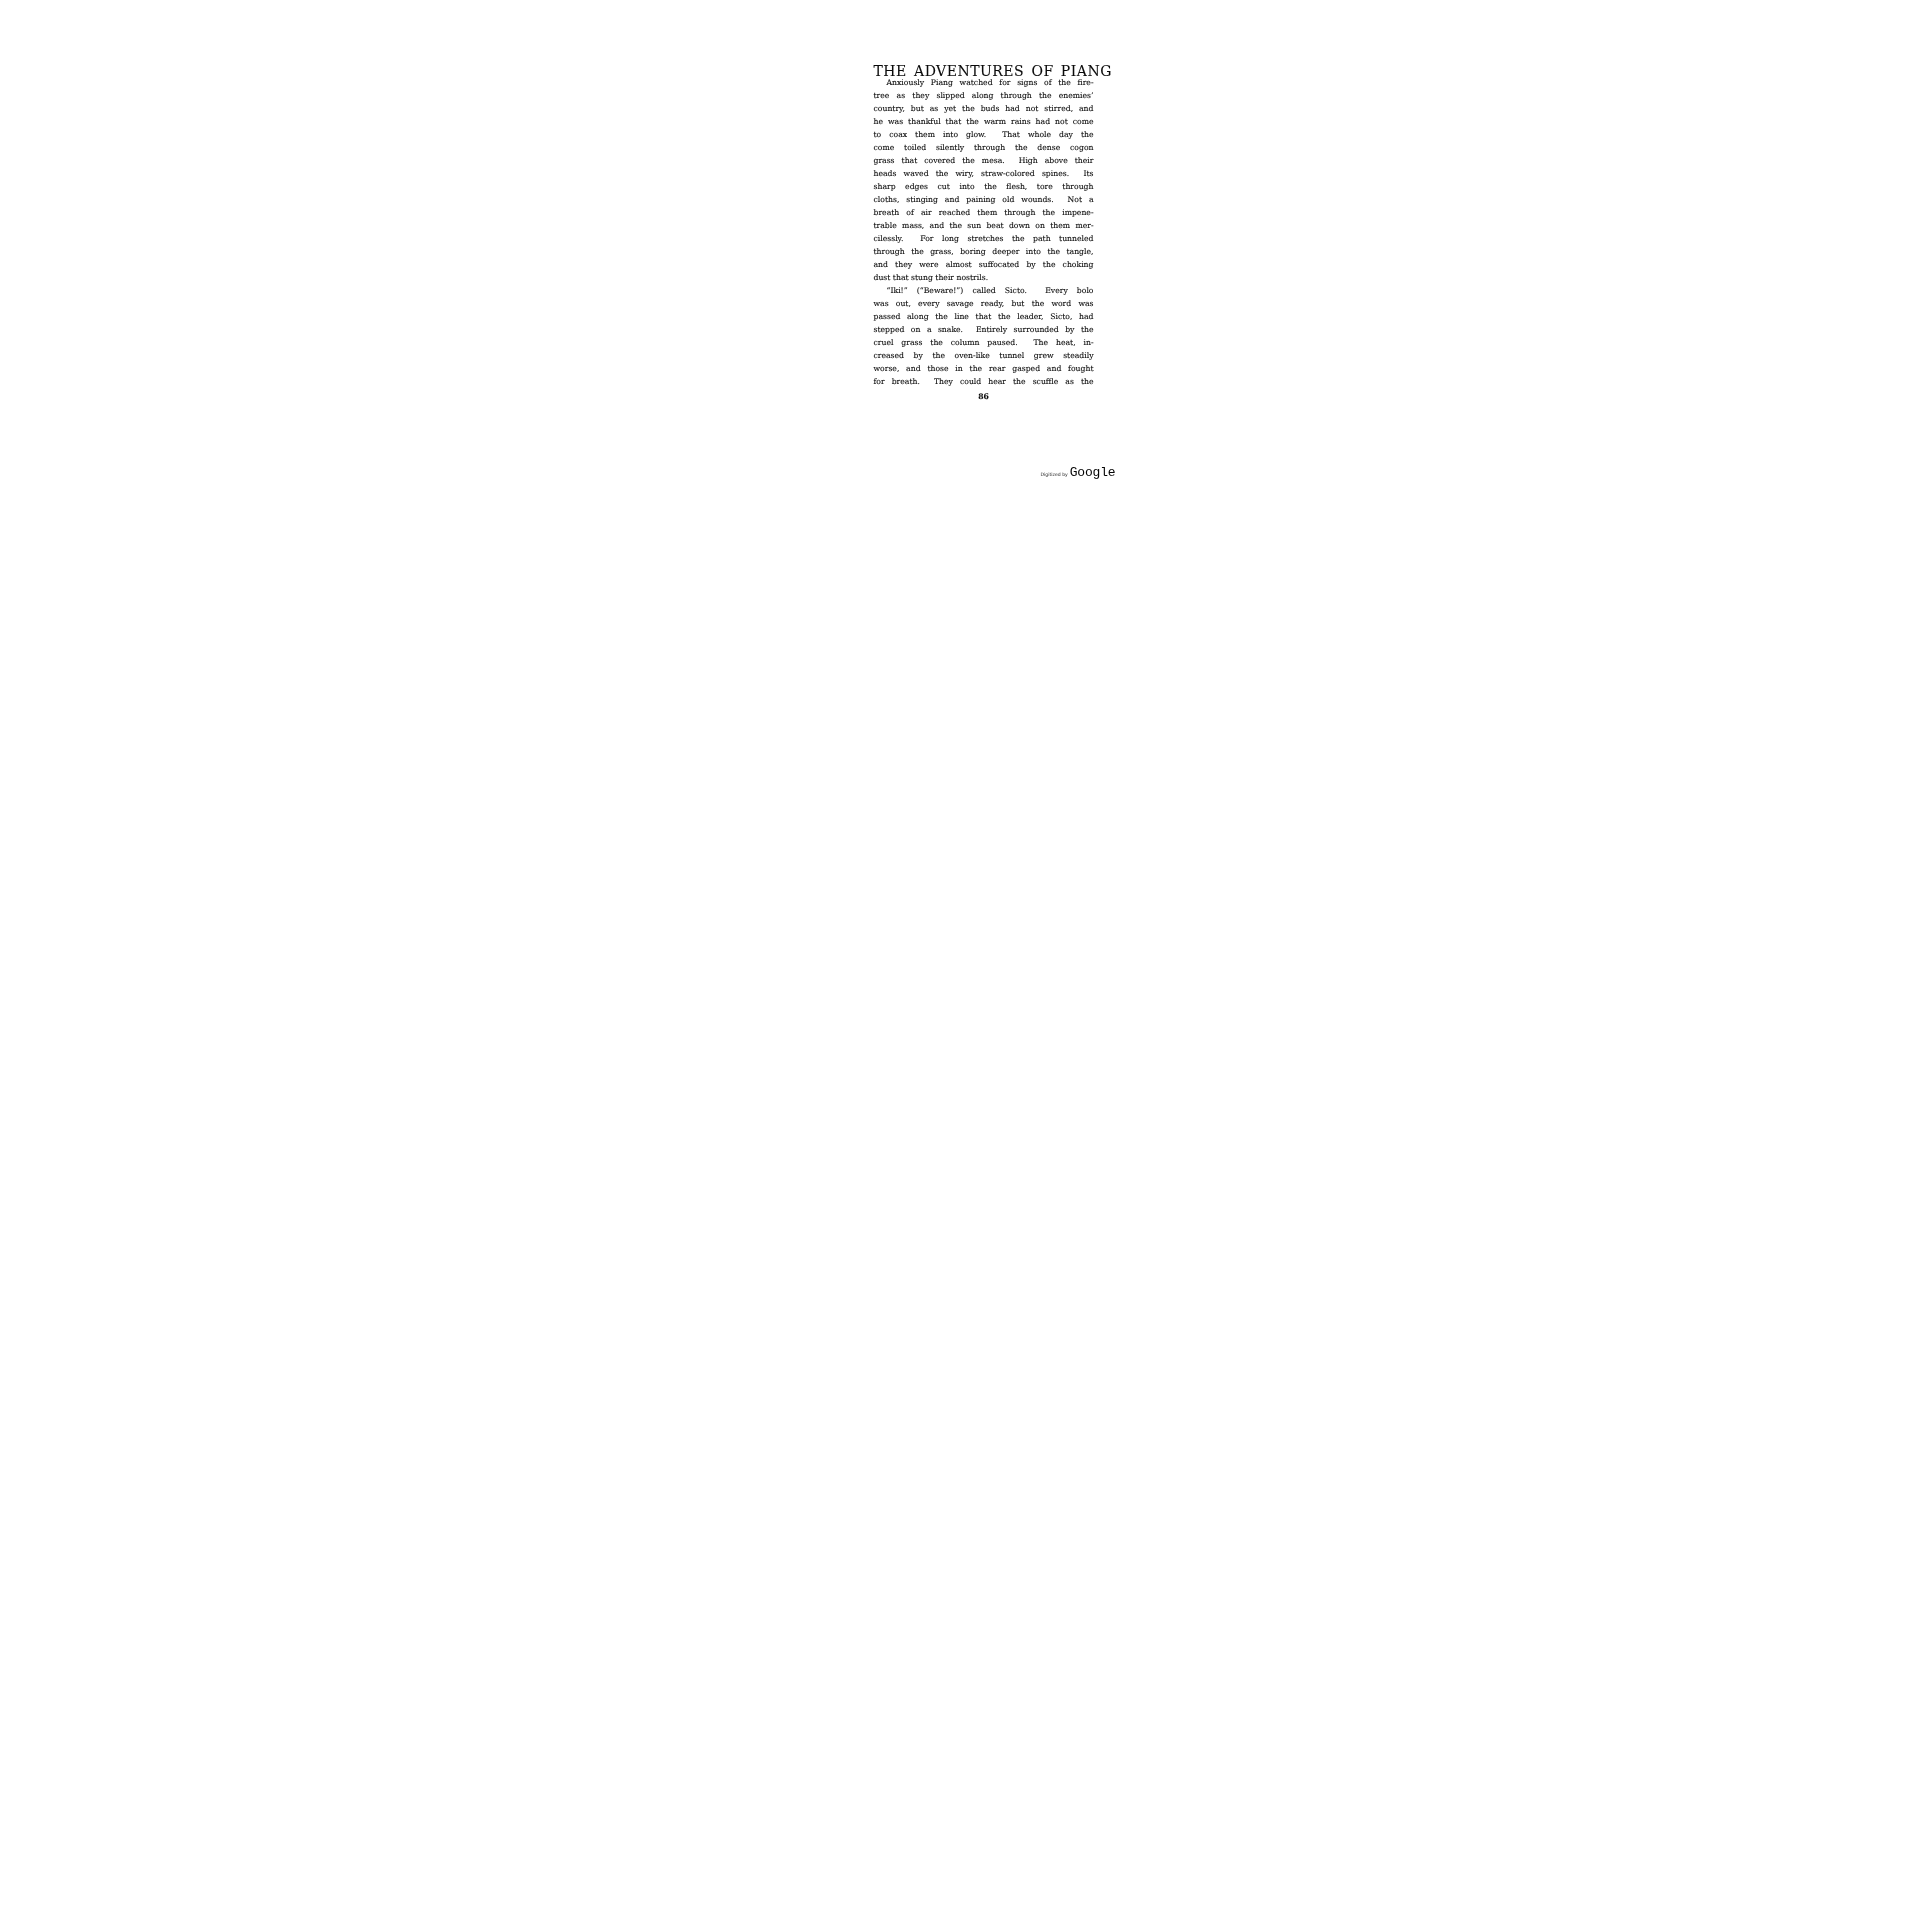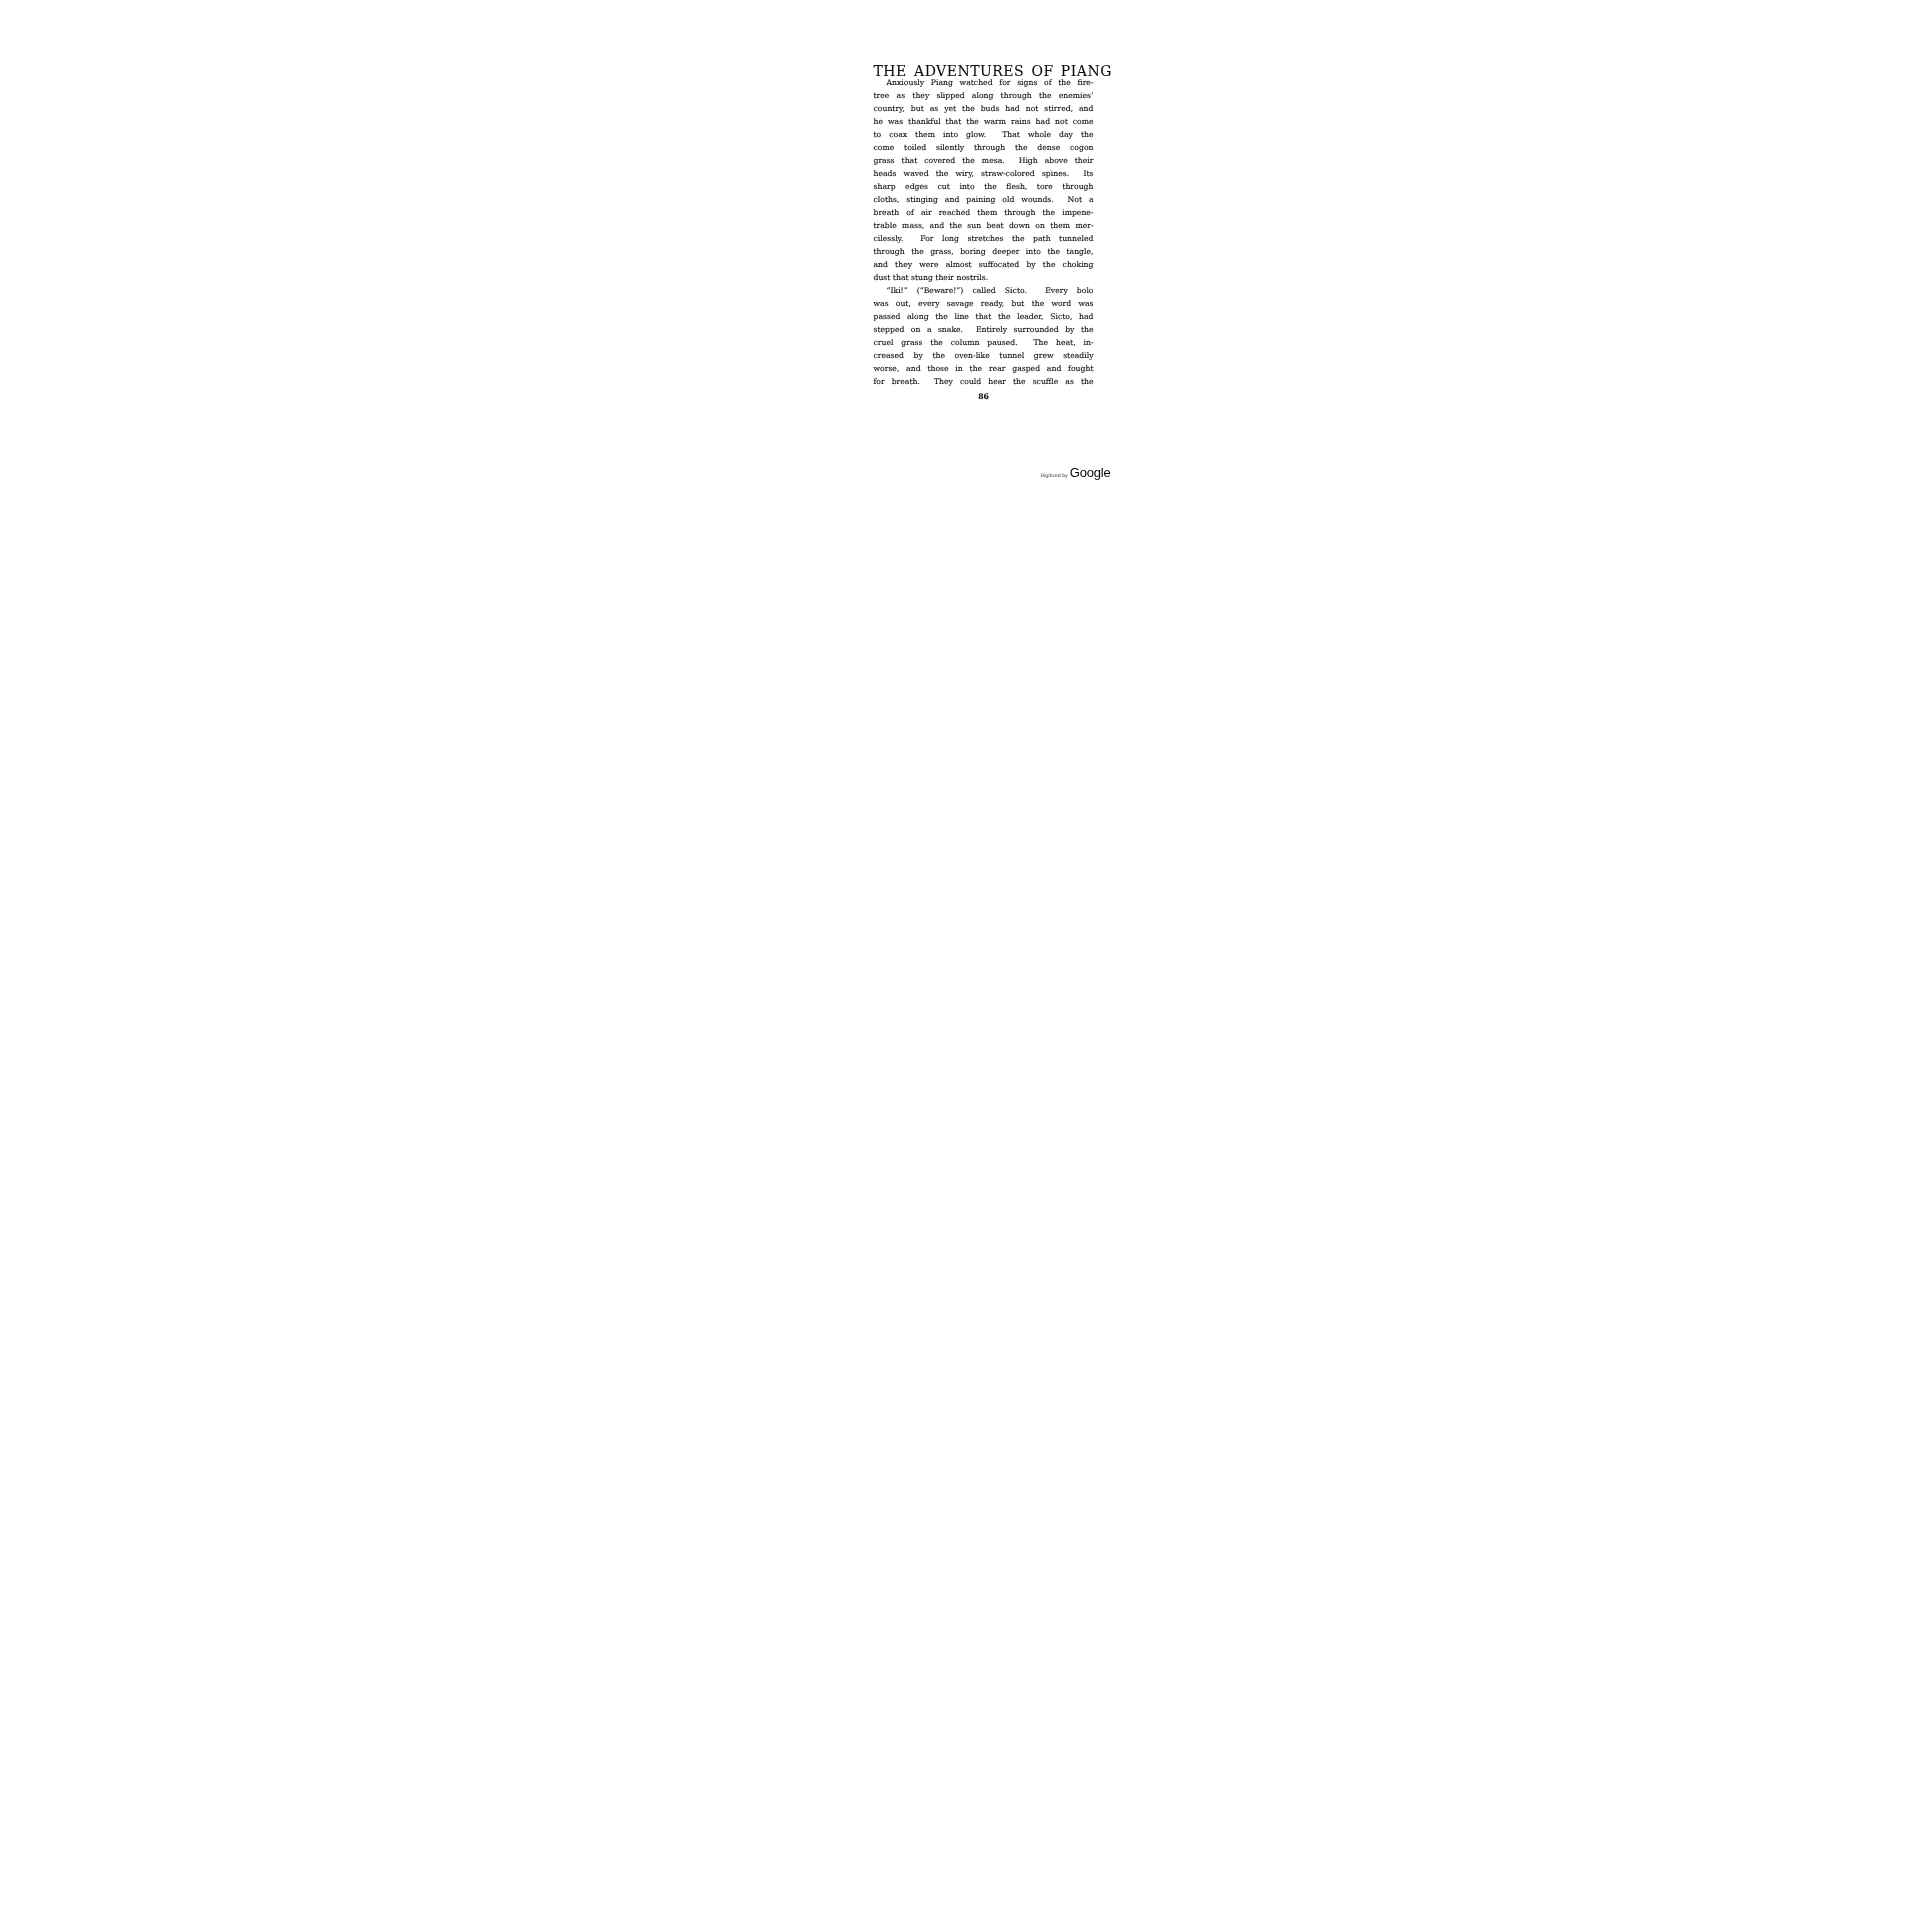--- a/index.html
+++ b/index.html
@@ -63,21 +63,21 @@
     left: 277px;
     top: 465px;
     white-space: nowrap;
   }
   .digitized {
     font-family: "DejaVu Sans", "Liberation Sans", sans-serif;
     font-size: 4.6px;
     color: #1c1c1c;
   }
   .glogo {
-    font-family: Liberation Sans, sans-serif;
+    font-family: Liberation Mono, monospace;
     font-size: 13px;
     color: #050505;
     letter-spacing: -0.2px;
     margin-left: 1.9px;
   }
 </style>
 </head>
 <body>
 
 <div class="page">

